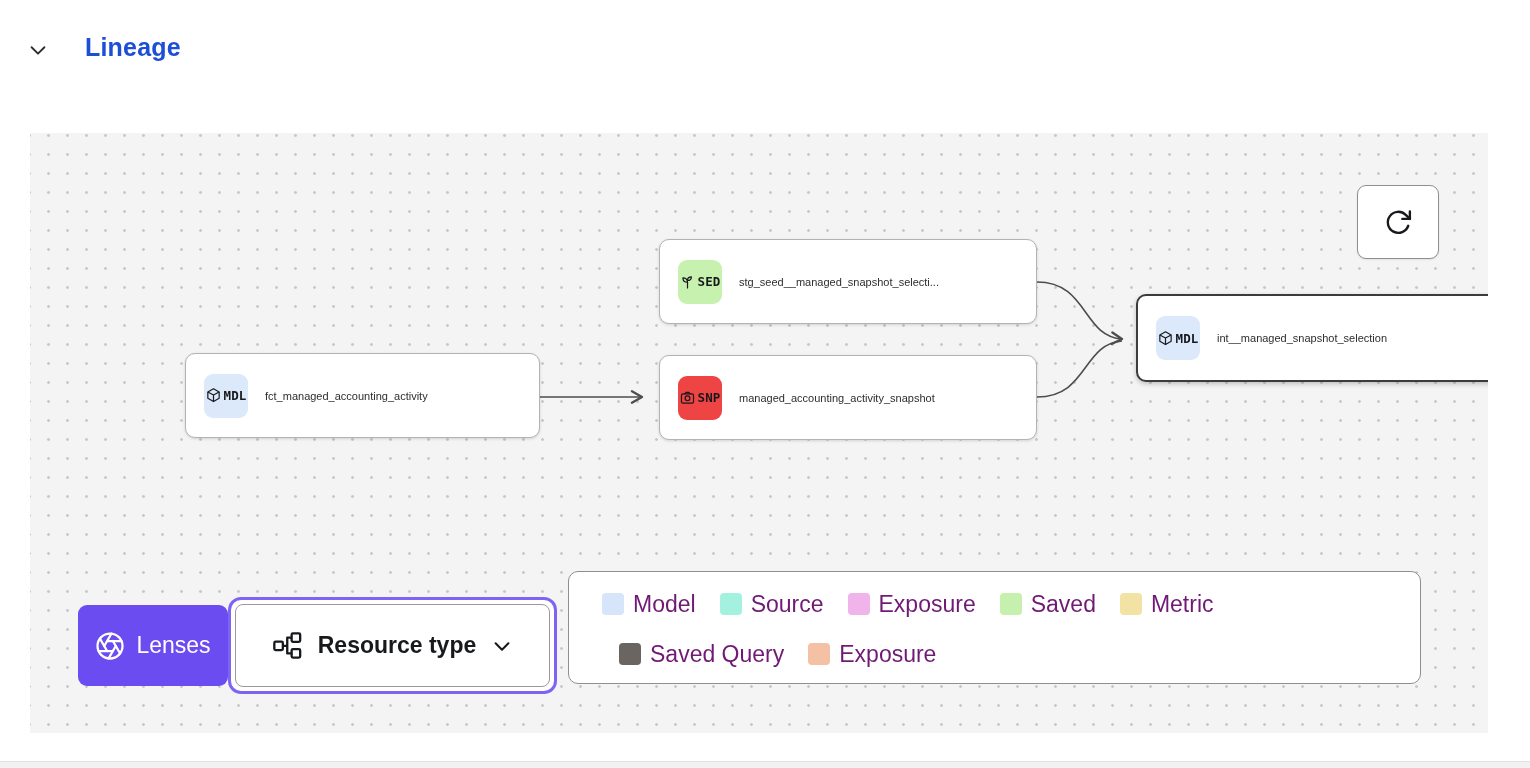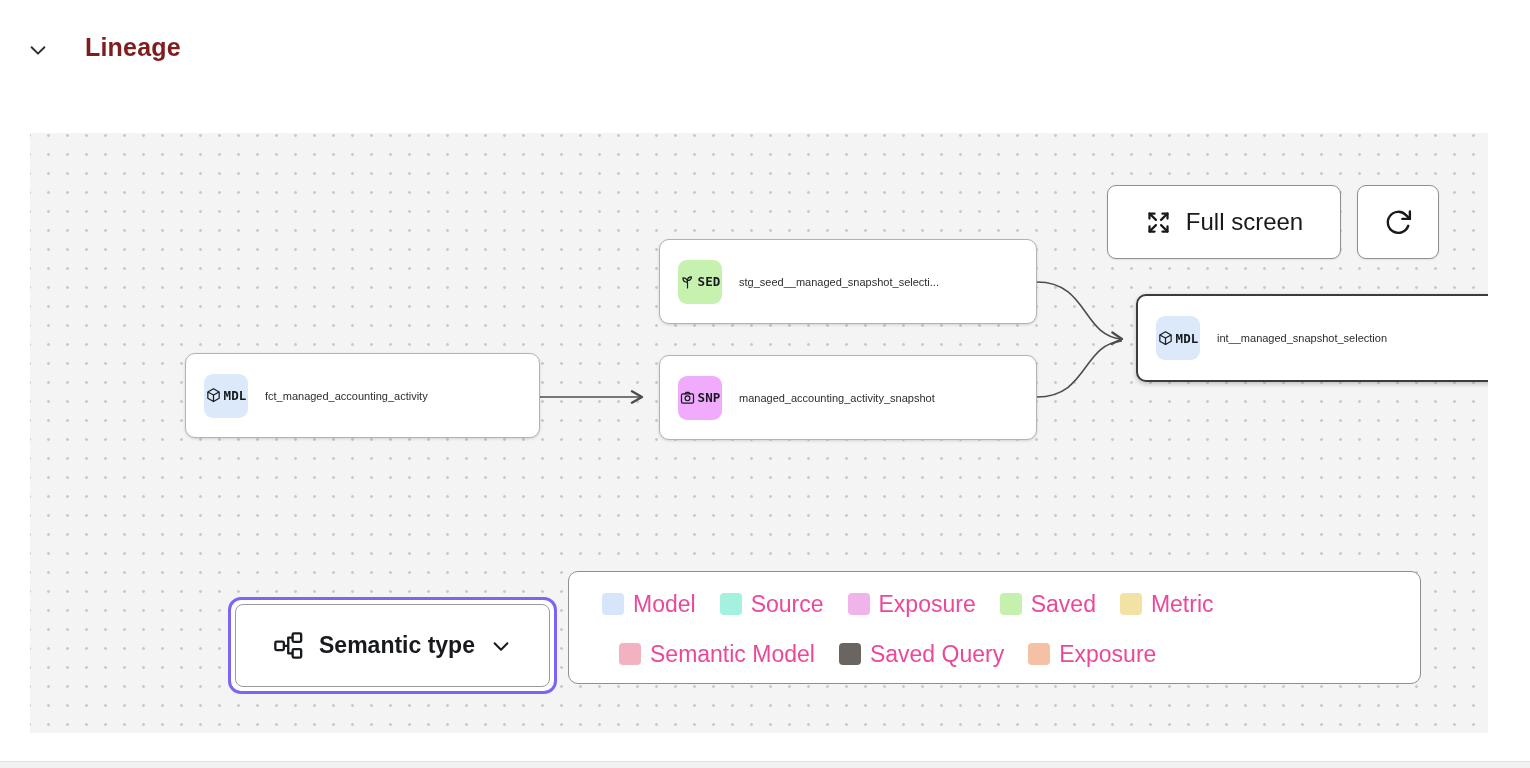--- a/index.html
+++ b/index.html
@@ -1,21 +1,21 @@
 <!DOCTYPE html>
 <html><head>
 <meta charset="utf-8">
 <style>
   * { margin:0; padding:0; box-sizing:border-box; }
   html,body { width:1530px; height:768px; background:#ffffff; font-family:"Liberation Sans", sans-serif; }
   .page { position:relative; width:1530px; height:768px; overflow:hidden; background:#ffffff; }
 
   
   .hdr-chevron { position:absolute; left:27px; top:39px; width:22px; height:22px; color:#2b2b2b; }
-  .hdr-title { position:absolute; left:85px; top:33px; font-size:25px; font-weight:700; color:#7f1d1d; letter-spacing:.2px; }
+  .hdr-title { position:absolute; left:85px; top:33px; font-size:25px; font-weight:700; color:#1d4ed8; letter-spacing:.2px; }
 
   
   .canvas {
     position:absolute; left:30px; top:133px; width:1458px; height:600px;
     background:#f4f4f4;
     background-image:radial-gradient(circle, #c9c9c9 1.3px, transparent 1.5px);
     background-size:19px 19px; background-position:9px 12px;
     overflow:hidden;
   }
   .edges { position:absolute; inset:0; width:100%; height:100%; }
@@ -67,21 +67,21 @@
   
   .legend {
     position:absolute; left:538px; top:438px; width:853px; height:113px;
     background:#ffffff; border:1.5px solid #8f8f8f; border-radius:10px;
     padding:11px 0 0 33px; display:flex; flex-direction:column; gap:8px;
   }
   .legend-row { display:flex; align-items:center; gap:24px; height:42px; }
   .legend-row.r2 { padding-left:17px; }
   .legend-item { display:flex; align-items:center; gap:9px; }
   .swatch { width:22px; height:22px; border-radius:4px; }
-  .legend-label { font-size:23px; color:#ec4899; }
+  .legend-label { font-size:23px; color:#701a75; }
 
   
   .footer-line { position:absolute; left:0; top:761px; width:1530px; height:1px; background:#e2e2e2; }
   .footer-strip { position:absolute; left:0; top:762px; width:1530px; height:6px; background:#f1f1f1; }
 </style>
 </head>
 <body>
 
 <div class="page">
 
@@ -122,21 +122,21 @@
             <path d="M12 21v-8"></path>
             <path d="M12 13c0-4-2.7-6-6.5-6 0 4 2.7 6 6.5 6z"></path>
             <path d="M12 10.5c0-3.2 2.2-5 5.5-5 0 3.2-2.2 5-5.5 5z"></path>
           </svg>
         <span class="badge-txt">SED</span>
       </span>
       <span class="node-label">stg_seed__managed_snapshot_selecti...</span>
     </div>
 
     <div class="node" style="left:629px; top:222px; width:378px; height:85px;">
-      <span class="badge" style="background-color: #f0abfc;">
+      <span class="badge" style="background-color: #ef4444;">
         <svg viewBox="0 0 24 24" fill="none" stroke="currentColor" stroke-width="1.7" stroke-linecap="round" stroke-linejoin="round">
             <rect x="3.5" y="7" width="17" height="13" rx="2"></rect>
             <path d="M8.5 7l1.4-2.3h4.2L15.5 7"></path>
             <circle cx="12" cy="13.2" r="3.4"></circle>
           </svg>
         <span class="badge-txt">SNP</span>
       </span>
       <span class="node-label">managed_accounting_activity_snapshot</span>
     </div>
 
@@ -144,51 +144,50 @@
       <span class="badge" style="background-color: rgb(219, 233, 251);">
         <svg viewBox="0 0 24 24" fill="none" stroke="currentColor" stroke-width="1.7" stroke-linejoin="round">
             <path d="M12 2.5l8 4.5v9l-8 4.5-8-4.5v-9z"></path>
             <path d="M12 11.2L20 7M12 11.2L4 7M12 11.2v9.3"></path>
           </svg>
         <span class="badge-txt">MDL</span>
       </span>
       <span class="node-label">int__managed_snapshot_selection</span>
     </div>
 
-    <button class="btn btn-fullscreen">
-      <svg width="27" height="27" viewBox="0 0 24 24" fill="none" stroke="#17191c" stroke-width="2" stroke-linecap="round" stroke-linejoin="round">
-        <polyline points="4,8.5 4,4 8.5,4"></polyline>
-          <line x1="4" y1="4" x2="9.7" y2="9.7"></line>
-        <polyline points="15.5,4 20,4 20,8.5"></polyline>
-          <line x1="20" y1="4" x2="14.3" y2="9.7"></line>
-        <polyline points="4,15.5 4,20 8.5,20"></polyline>
-          <line x1="4" y1="20" x2="9.7" y2="14.3"></line>
-        <polyline points="20,15.5 20,20 15.5,20"></polyline>
-          <line x1="20" y1="20" x2="14.3" y2="14.3"></line>
-      </svg>
-      <span>Full screen</span>
-    </button>
 
     <button class="btn btn-refresh">
       <svg width="30" height="30" viewBox="0 0 24 24" fill="none" stroke="#17191c" stroke-width="1.9" stroke-linecap="round" stroke-linejoin="round">
         <polyline points="21.5 3.5 21.5 9.5 15.5 9.5"></polyline>
         <path d="M20.2 15a8.4 8.4 0 1 1-2-8.7L21.5 9.5"></path>
       </svg>
     </button>
 
+    <button class="lenses-btn" style="background-color: rgb(106, 76, 241);">
+      <svg width="30" height="30" viewBox="0 0 24 24" fill="none" stroke="#ffffff" stroke-width="1.8" stroke-linecap="round" stroke-linejoin="round">
+        <circle cx="12" cy="12" r="10"></circle>
+        <line x1="14.31" y1="8" x2="20.05" y2="17.94"></line>
+          <line x1="9.69" y1="8" x2="21.17" y2="8"></line>
+        <line x1="7.38" y1="12" x2="13.12" y2="2.06"></line>
+          <line x1="9.69" y1="16" x2="3.95" y2="6.06"></line>
+        <line x1="14.31" y1="16" x2="2.83" y2="16"></line>
+          <line x1="16.62" y1="12" x2="10.88" y2="21.94"></line>
+      </svg>
+      <span>Lenses</span>
+    </button>
 
     <div class="rt-ring">
       <div class="rt-inner">
         <svg width="31" height="31" viewBox="0 0 24 24" fill="none" stroke="#17191c" stroke-width="1.8" stroke-linejoin="round">
           <rect x="1.8" y="9" width="6.6" height="6.6" rx="1"></rect>
           <rect x="15.2" y="2.6" width="6.6" height="6.6" rx="1"></rect>
           <rect x="15.2" y="14.8" width="6.6" height="6.6" rx="1"></rect>
           <path d="M8.4 12.3h3.4M11.8 12.3V5.9h3.4M11.8 12.3v5.8h3.4"></path>
         </svg>
-        <span class="rt-label">Semantic type</span>
+        <span class="rt-label">Resource type</span>
         <svg width="22" height="22" viewBox="0 0 24 24" fill="none" stroke="#17191c" stroke-width="2.2" stroke-linecap="round" stroke-linejoin="round">
             <polyline points="5 9 12 16 19 9"></polyline>
           </svg>
       </div>
     </div>
 
     <div class="legend">
       <div class="legend-row">
         <span class="legend-item">
             <span class="swatch" style="background-color: rgb(214, 229, 250);"></span>
@@ -205,24 +204,20 @@
         <span class="legend-item">
             <span class="swatch" style="background-color: rgb(198, 240, 173);"></span>
             <span class="legend-label">Saved</span>
           </span>
         <span class="legend-item">
             <span class="swatch" style="background-color: rgb(242, 226, 164);"></span>
             <span class="legend-label">Metric</span>
           </span>
       </div>
       <div class="legend-row r2">
-        <span class="legend-item">
-            <span class="swatch" style="background-color: rgb(242, 178, 193);"></span>
-            <span class="legend-label">Semantic Model</span>
-          </span>
         <span class="legend-item">
             <span class="swatch" style="background-color: rgb(106, 101, 96);"></span>
             <span class="legend-label">Saved Query</span>
           </span>
         <span class="legend-item">
             <span class="swatch" style="background-color: rgb(244, 193, 164);"></span>
             <span class="legend-label">Exposure</span>
           </span>
       </div>
     </div>

